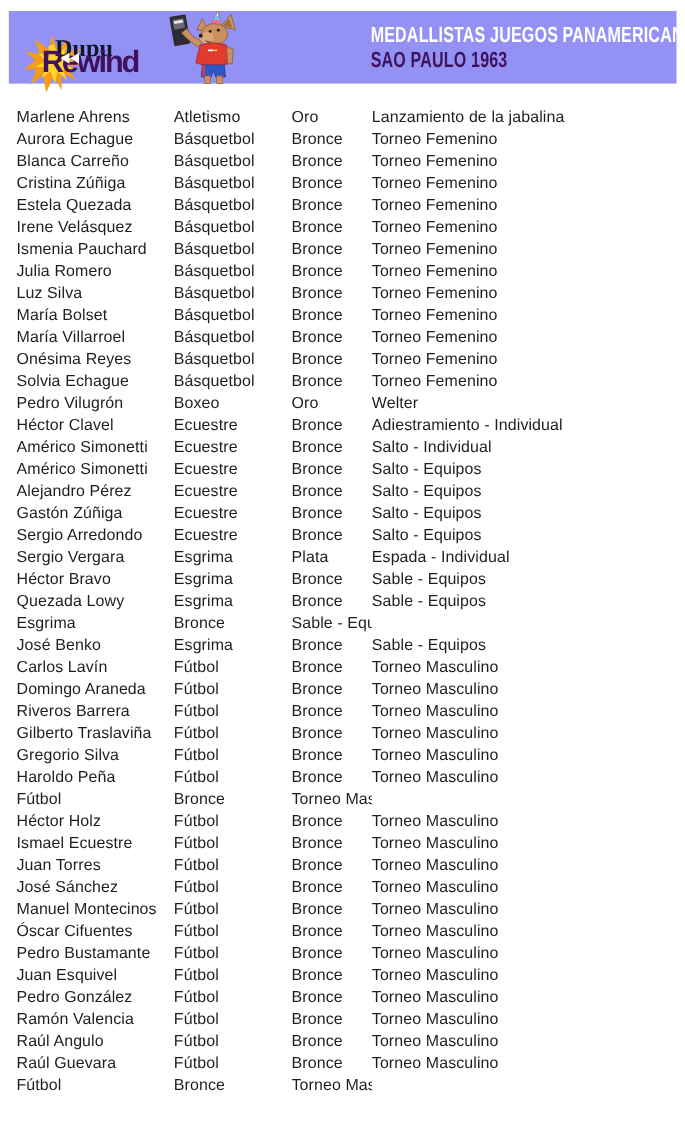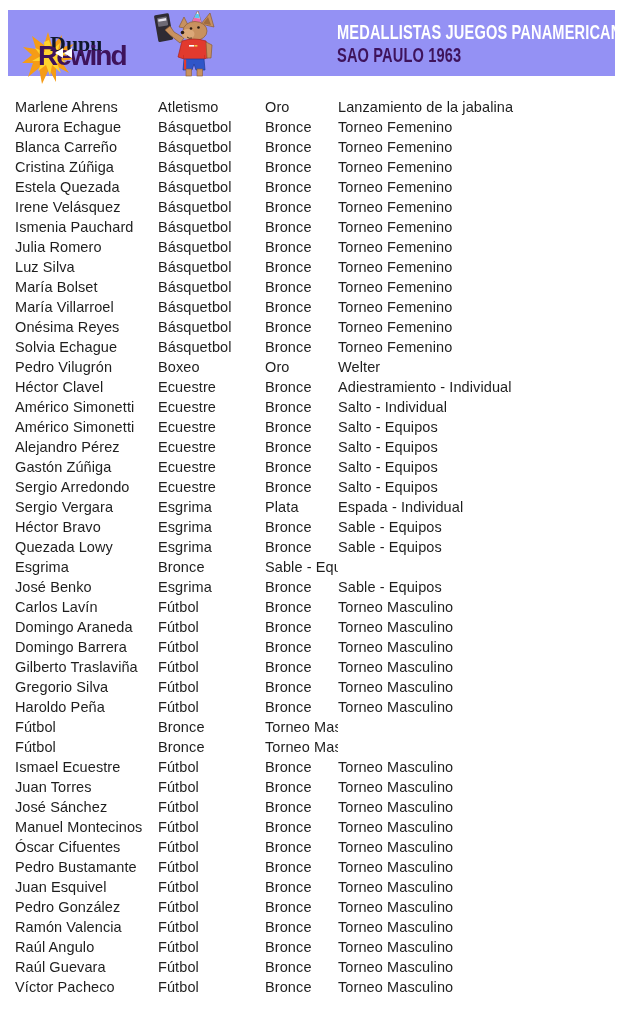--- a/index.html
+++ b/index.html
@@ -280,21 +280,21 @@
           <span class="cell c2">Bronce</span>
           <span class="cell c3">Torneo Masculino</span>
         </div>
         <div class="row">
           <span class="cell c0">Domingo Araneda</span>
           <span class="cell c1">Fútbol</span>
           <span class="cell c2">Bronce</span>
           <span class="cell c3">Torneo Masculino</span>
         </div>
         <div class="row">
-          <span class="cell c0">Domingo Barrera</span>
+          <span class="cell c0">Riveros Barrera</span>
           <span class="cell c1">Fútbol</span>
           <span class="cell c2">Bronce</span>
           <span class="cell c3">Torneo Masculino</span>
         </div>
         <div class="row">
           <span class="cell c0">Gilberto Traslaviña</span>
           <span class="cell c1">Fútbol</span>
           <span class="cell c2">Bronce</span>
           <span class="cell c3">Torneo Masculino</span>
         </div>
@@ -309,20 +309,21 @@
           <span class="cell c1">Fútbol</span>
           <span class="cell c2">Bronce</span>
           <span class="cell c3">Torneo Masculino</span>
         </div>
         <div class="row">
           <span class="cell c1">Fútbol</span>
           <span class="cell c2">Bronce</span>
           <span class="cell c3">Torneo Masculino</span>
         </div>
         <div class="row">
+          <span class="cell c0">Héctor Holz</span>
           <span class="cell c1">Fútbol</span>
           <span class="cell c2">Bronce</span>
           <span class="cell c3">Torneo Masculino</span>
         </div>
         <div class="row">
           <span class="cell c0">Ismael Ecuestre</span>
           <span class="cell c1">Fútbol</span>
           <span class="cell c2">Bronce</span>
           <span class="cell c3">Torneo Masculino</span>
         </div>
@@ -380,21 +381,20 @@
           <span class="cell c2">Bronce</span>
           <span class="cell c3">Torneo Masculino</span>
         </div>
         <div class="row">
           <span class="cell c0">Raúl Guevara</span>
           <span class="cell c1">Fútbol</span>
           <span class="cell c2">Bronce</span>
           <span class="cell c3">Torneo Masculino</span>
         </div>
         <div class="row">
-          <span class="cell c0">Víctor Pacheco</span>
           <span class="cell c1">Fútbol</span>
           <span class="cell c2">Bronce</span>
           <span class="cell c3">Torneo Masculino</span>
         </div>
       </div>
   </main>
 
 </div>
 
 </body></html>

